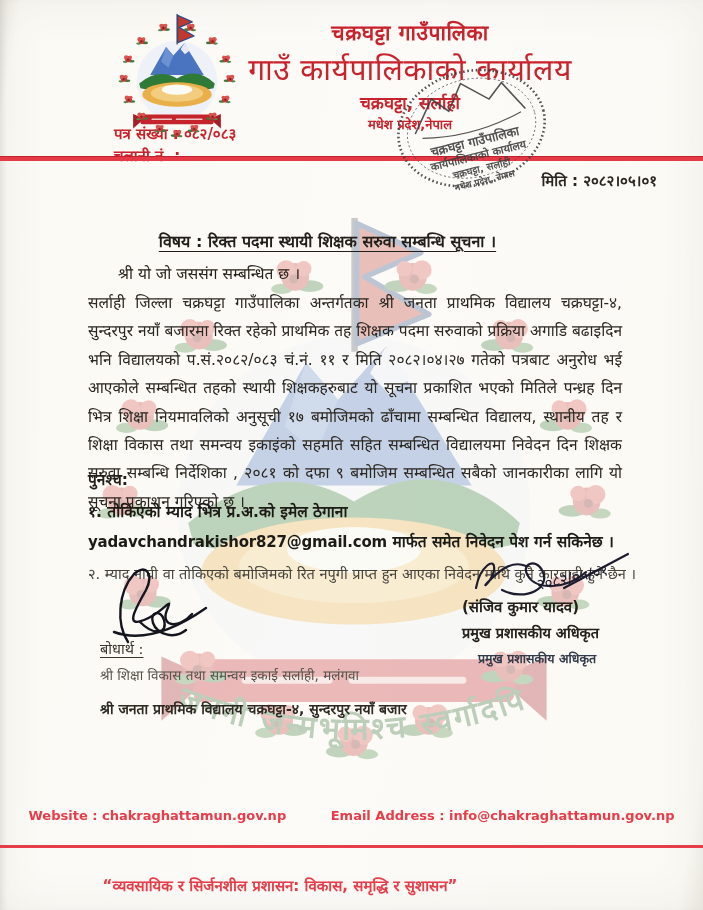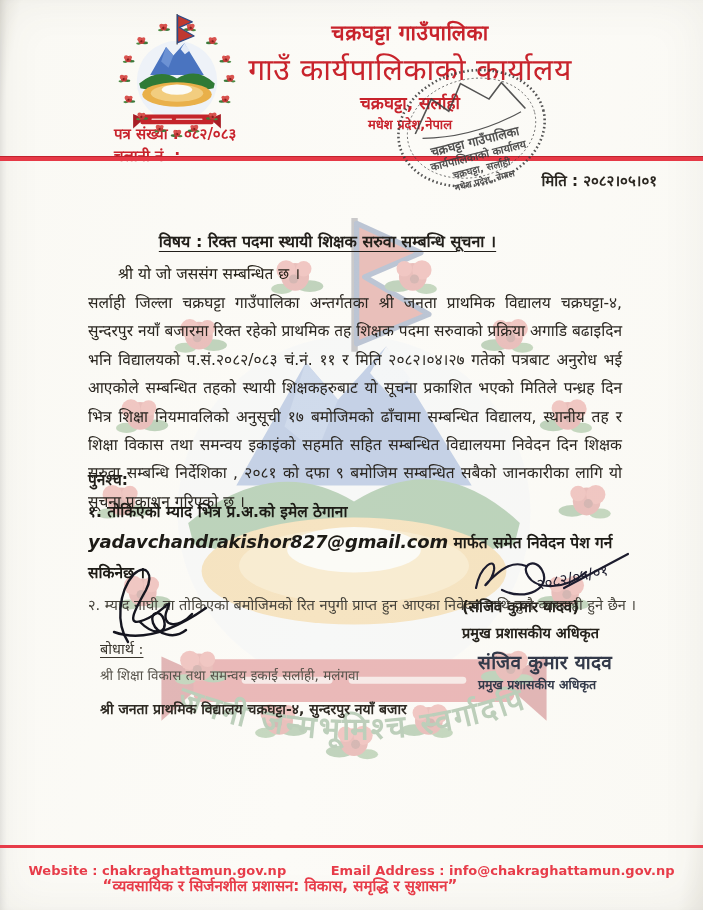--- a/index.html
+++ b/index.html
@@ -39,21 +39,21 @@
 
   
   #subject { left:0; top:230px; width:655px; text-align:center; font-size:16px; font-weight:700; color:#221f1a; z-index:2; }
   #subject span { text-decoration:underline; text-underline-offset:4px; text-decoration-thickness:1px; }
   #salutation { left:88px; top:262px; font-size:15.5px; color:#262219; z-index:2;margin-left:30px; }
   #body-par { left:88px; top:289px; width:534px; font-size:15.5px; line-height:28.4px; text-align:justify; color:#2a2620; z-index:2; }
 
   #ps { left:88px; top:468px; width:552px; z-index:2; color:#221f1a; }
   #ps .ps-head { font-size:15.5px; font-weight:700; }
   #ps .ps1 { margin-top:7px; font-size:15.5px; font-weight:700; line-height:30px; color:#1d1b16; }
-  #ps .ps1 .email { font-size:18px; letter-spacing:-.2px;font-style:italic; }
+  #ps .ps1 .email { font-size:15px; letter-spacing:-.2px; }
   #ps .ps2 { margin-top:4px; font-size:14.5px; line-height:26px; color:#45423a; }
 
   
   #sig-left { left:106px; top:562px; width:122px; height:88px; z-index:3; }
   #sig-right { left:468px; top:546px; width:200px; height:60px; z-index:3; }
   #sig-right text { font-family:"DejaVu Sans", sans-serif; }
   #signer { left:462px; top:596px; width:210px; text-align:left; z-index:2; color:#24211b; }
   #signer .nm { font-size:15px; font-weight:700; }
   #signer .tt { font-size:14.5px; font-weight:700; margin-top:6px; }
 
@@ -63,21 +63,21 @@
   #officer-stamp .tt { font-size:12.5px; font-weight:700; margin-top:1px; }
 
   
   #cc { left:100px; top:638px; width:400px; z-index:2; }
   #cc .cc-head { font-size:14.5px; font-weight:400; color:#3a362e; text-decoration:underline; text-underline-offset:3px; }
   #cc .cc1 { margin-top:8px; font-size:13.5px; color:#56524a; }
   #cc .cc2 { margin-top:15px; font-size:14px; font-weight:700; color:#2e2a23; }
 
   
   #footer-rule { left:0; top:845px; width:703px; height:3px; background:#e73c49; z-index:2; }
-  #footer-line1 { left:0; top:863px; width:703px; text-align:center; font-size:13px; font-weight:700; color:#e73c49; z-index:2; }
+  #footer-line1 { left:0; top:808px; width:703px; text-align:center; font-size:13px; font-weight:700; color:#e73c49; z-index:2; }
   #footer-line1 span { display:inline-block; margin:0 20px; }
   #footer-line2 { left:0; top:875px; width:560px; text-align:center; font-size:15px; font-weight:700; color:#e73c49; z-index:2; }
 </style>
 </head>
 <body>
 
 <svg id="svg-defs" aria-hidden="true">
   <defs>
     <g id="flower">
       <ellipse cx="-5.5" cy="3.5" rx="5" ry="2.2" fill="#3c7a3a"></ellipse>
@@ -207,21 +207,20 @@
     <div class="tt">प्रमुख प्रशासकीय अधिकृत</div>
   </div>
 
   <div id="cc" class="abs">
     <div class="cc-head">बोधार्थ :</div>
     <div class="cc1">श्री शिक्षा विकास तथा समन्वय इकाई सर्लाही, मलंगवा</div>
     <div class="cc2">श्री जनता प्राथमिक विद्यालय चक्रघट्टा-४, सुन्दरपुर नयाँ बजार</div>
   </div>
 
   <div id="officer-stamp" class="abs">
-    <div class="nm">संजिव कुमार यादव</div>
     <div class="tt">प्रमुख प्रशासकीय अधिकृत</div>
   </div>
 
   <div id="footer-rule" class="abs"></div>
   <div id="footer-line1" class="abs">
     <span>Website : chakraghattamun.gov.np</span>
     <span>Email Address : info@chakraghattamun.gov.np</span>
   </div>
   <div id="footer-line2" class="abs">“व्यवसायिक र सिर्जनशील प्रशासन: विकास, समृद्धि र सुशासन”</div>
 

